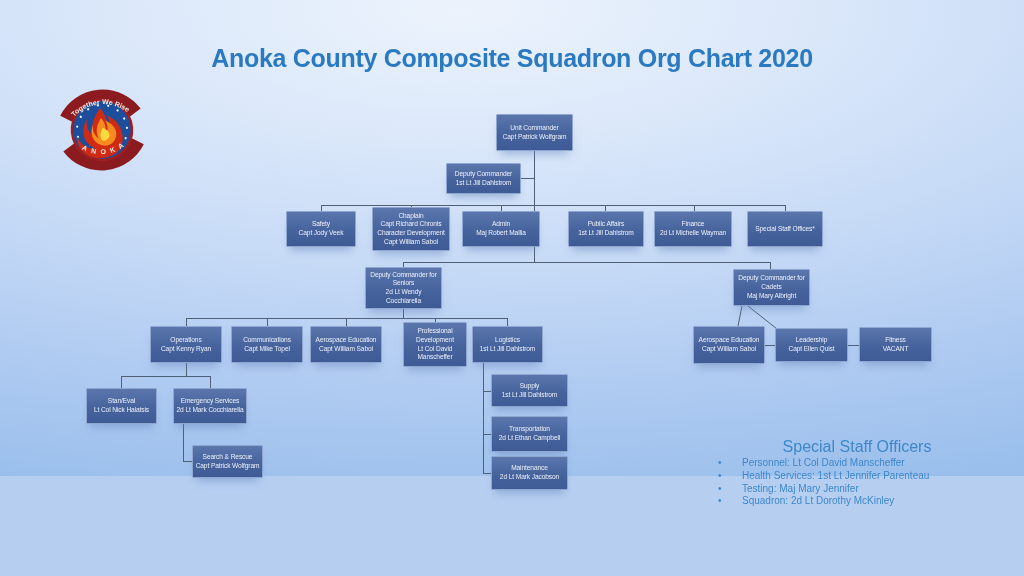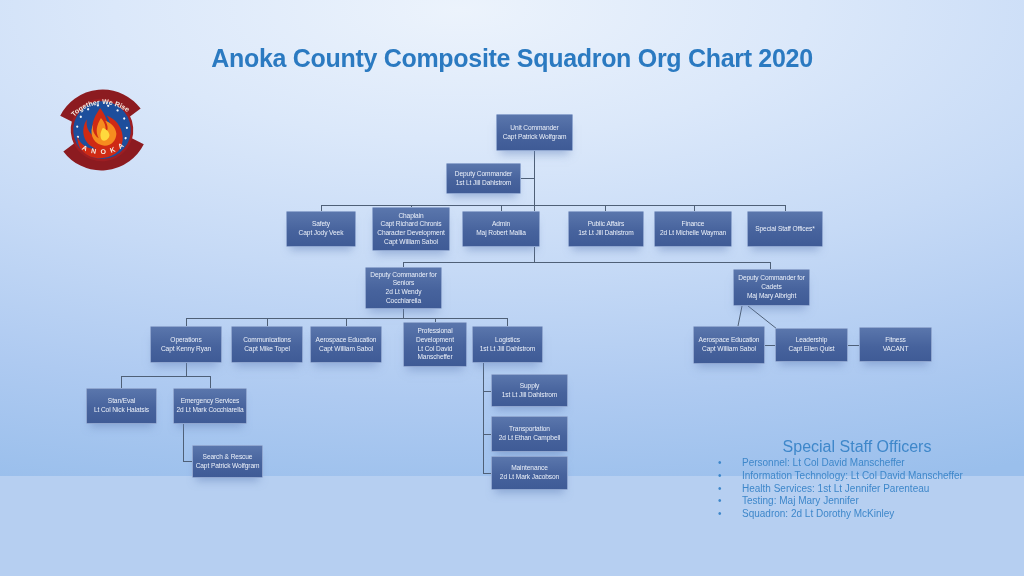--- a/index.html
+++ b/index.html
@@ -161,20 +161,19 @@
 1st Lt Jill Dahlstrom</div>
   <div class="box" style="left:491px;top:416px;width:77px;height:36px">Transportation
 2d Lt Ethan Campbell</div>
   <div class="box" style="left:491px;top:456px;width:77px;height:34px">Maintenance
 2d Lt Mark Jacobson</div>
 
   <div class="staff">
     <div class="staff-heading">Special Staff Officers</div>
     <ul>
       <li>Personnel: Lt Col David Manscheffer</li>
-      <li>Information Technology: Lt Col David Manscheffer</li>
       <li>Health Services: 1st Lt Jennifer Parenteau</li>
       <li>Testing: Maj Mary Jennifer</li>
       <li>Squadron: 2d Lt Dorothy McKinley</li>
     </ul>
   </div>
 
 </div>
 
 </body></html>

